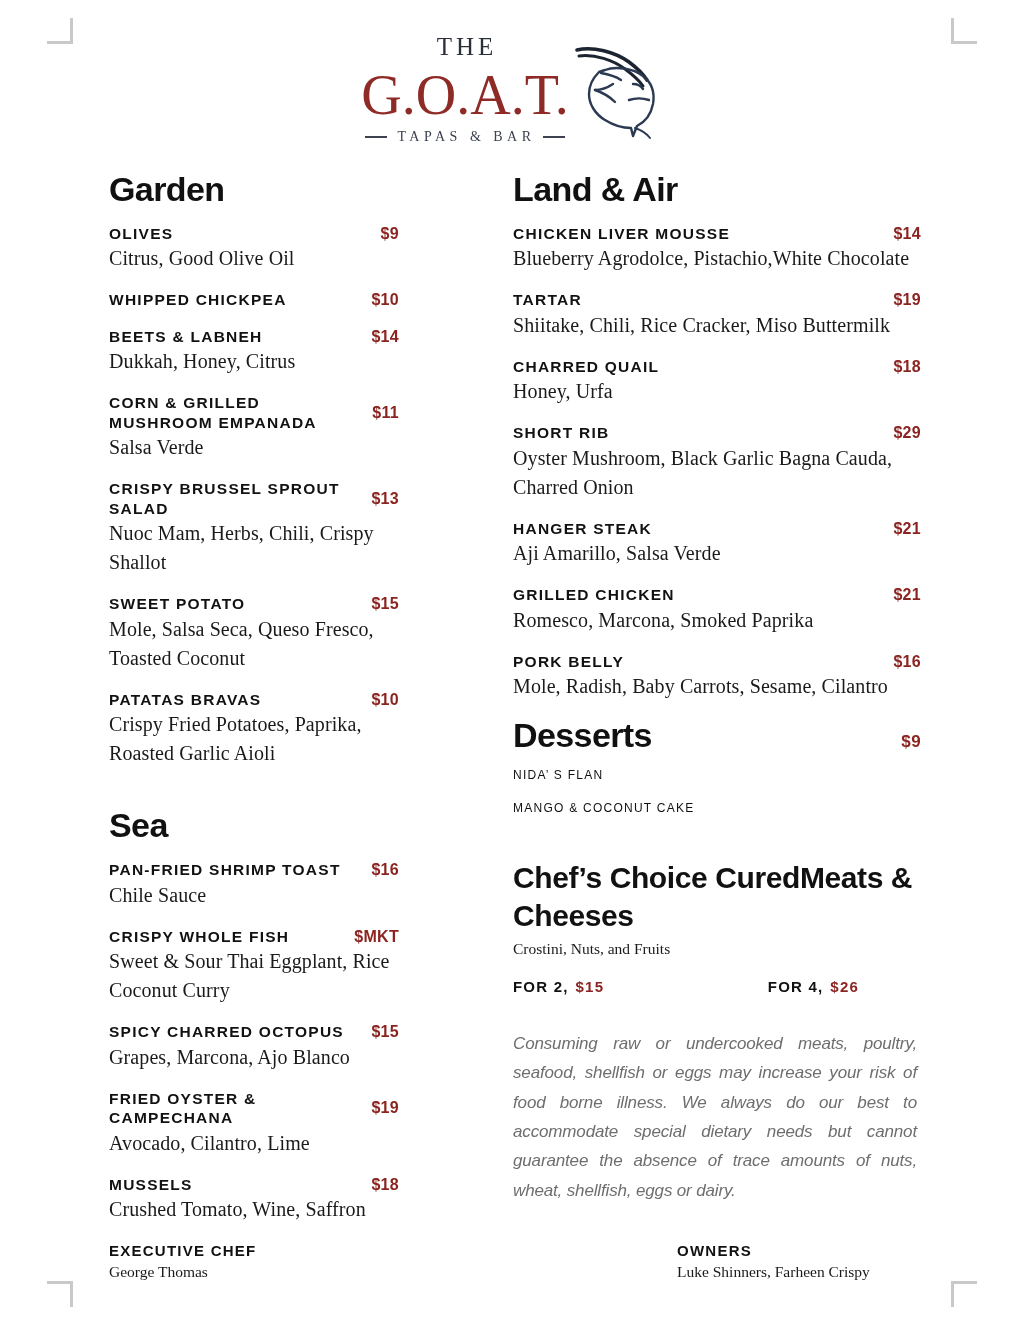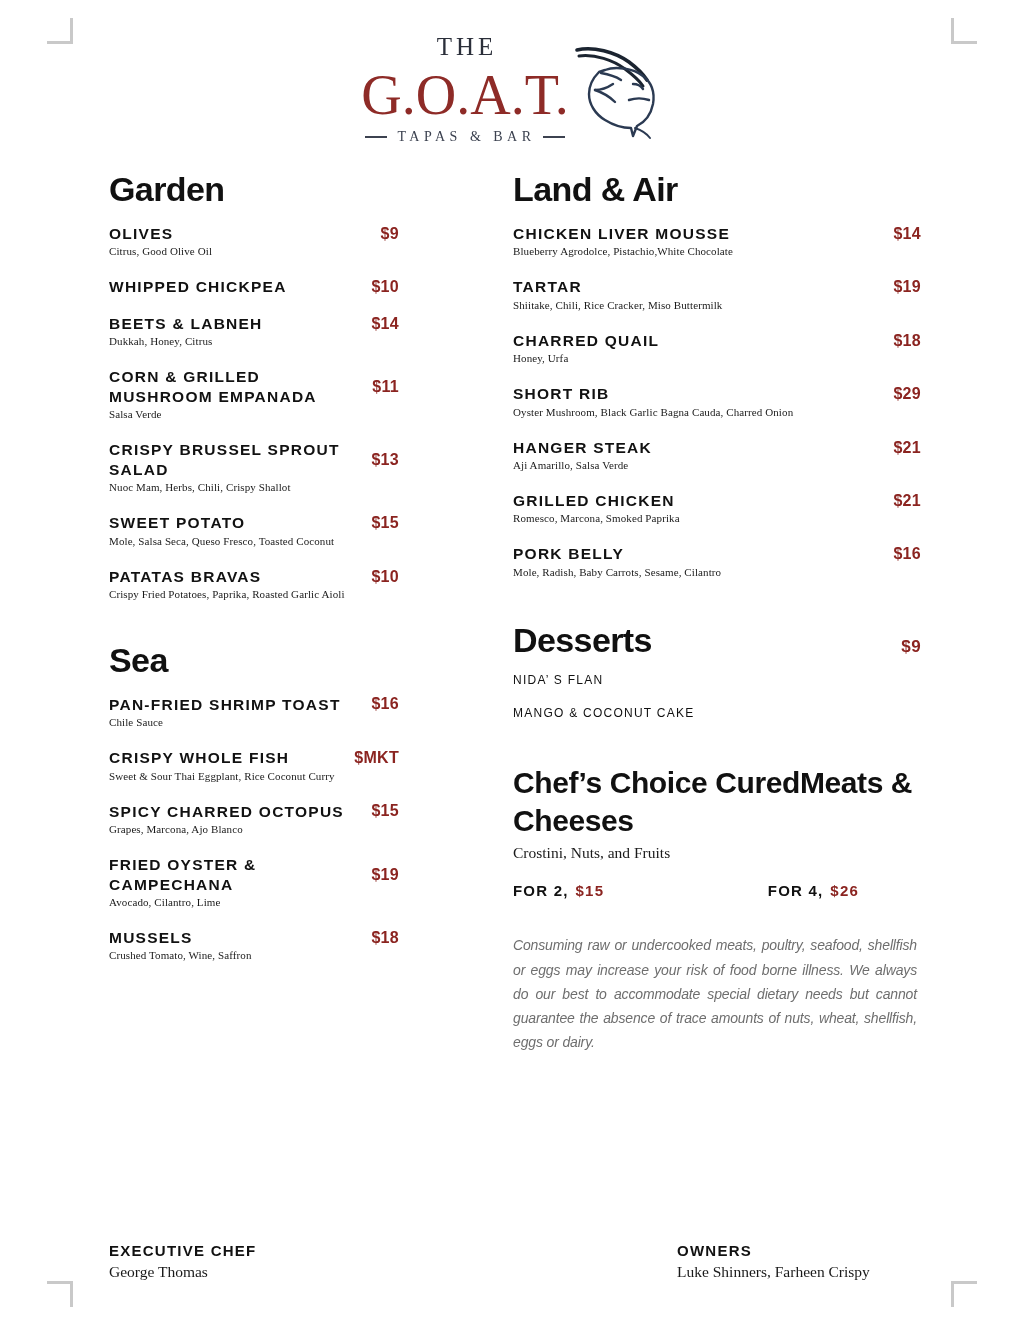--- a/index.html
+++ b/index.html
@@ -117,21 +117,21 @@
     font-size: 16px;
     font-weight: 700;
     letter-spacing: 0.3px;
     color: #8B2420;
     white-space: nowrap;
     flex: 0 0 auto;
     text-align: right;
   }
   .item-desc {
     font-family: "Liberation Serif", serif;
-    font-size: 11px;
+    font-size: 20px;
     line-height: 1.45;
     color: #1a1a1a;
     margin-top: 1px;
     letter-spacing: 0.1px;
   }
   
   .item.multiline .item-head { align-items: center; }
 
   .dessert-item {
     font-size: 12px;
@@ -164,21 +164,21 @@
     font-weight: 700;
     letter-spacing: 1.2px;
     color: #111111;
     white-space: nowrap;
   }
   .chef-price-grp .amt { color: #8B2420; margin-left: 7px; }
   .chef-price-grp.right { margin-left: auto; margin-right: 62px; }
 
   .disclaimer {
     margin-top: 34px;
-    font-size: 14px;
+    font-size: 17px;
     font-style: italic;
     line-height: 1.73;
     color: #6e6e6e;
     text-align: justify;
     width: 404px;
     letter-spacing: -0.15px;
   }
 
   
   .footer { position: absolute; left: 0; top: 1228px; width: 924px; height: 70px; }
@@ -403,21 +403,21 @@
     </div>
 
     <div class="item">
       <div class="item-head">
         <div class="item-name">PORK BELLY</div>
         <div class="item-price">$16</div>
       </div>
       <div class="item-desc">Mole, Radish, Baby Carrots, Sesame, Cilantro</div>
     </div>
 
-    <div class="section-row" style="margin-top:42px">
+    <div class="section-row" style="margin-top:17px">
       <h2 class="section">Desserts</h2>
       <span class="sec-price">$9</span>
     </div>
 
     <div class="dessert-item">NIDA’ S FLAN</div>
     <div class="dessert-item">MANGO &amp; COCONUT CAKE</div>
 
     <div class="chef-block">
       <h2 class="chef-title">Chef’s Choice CuredMeats &amp; Cheeses</h2>
       <div class="chef-desc">Crostini, Nuts, and Fruits</div>

